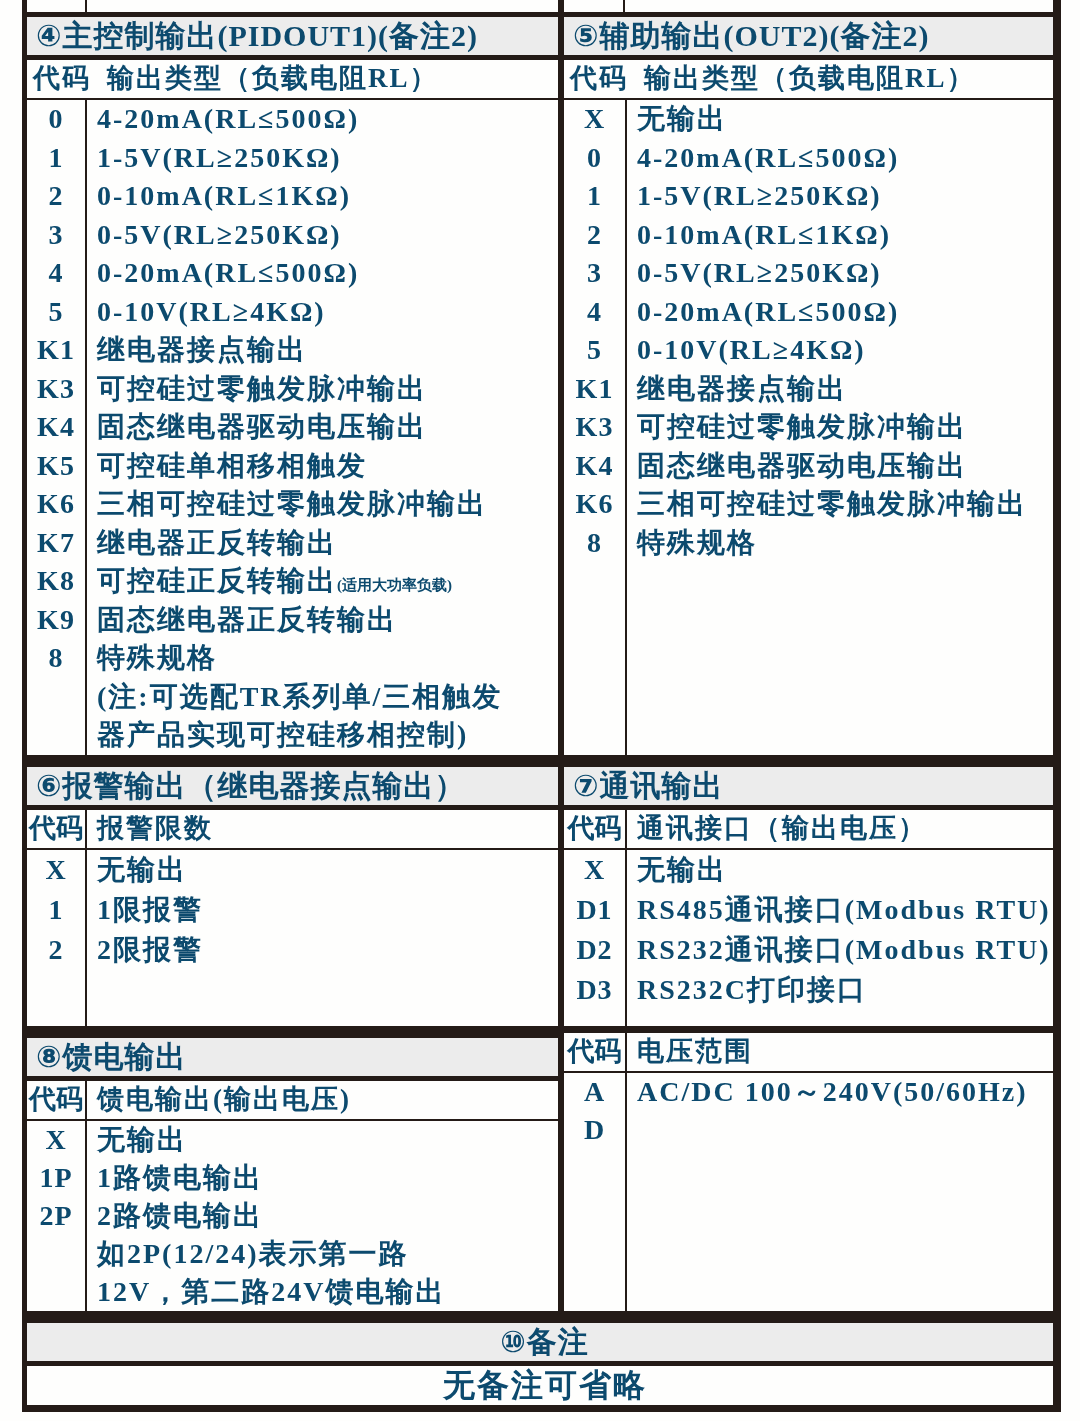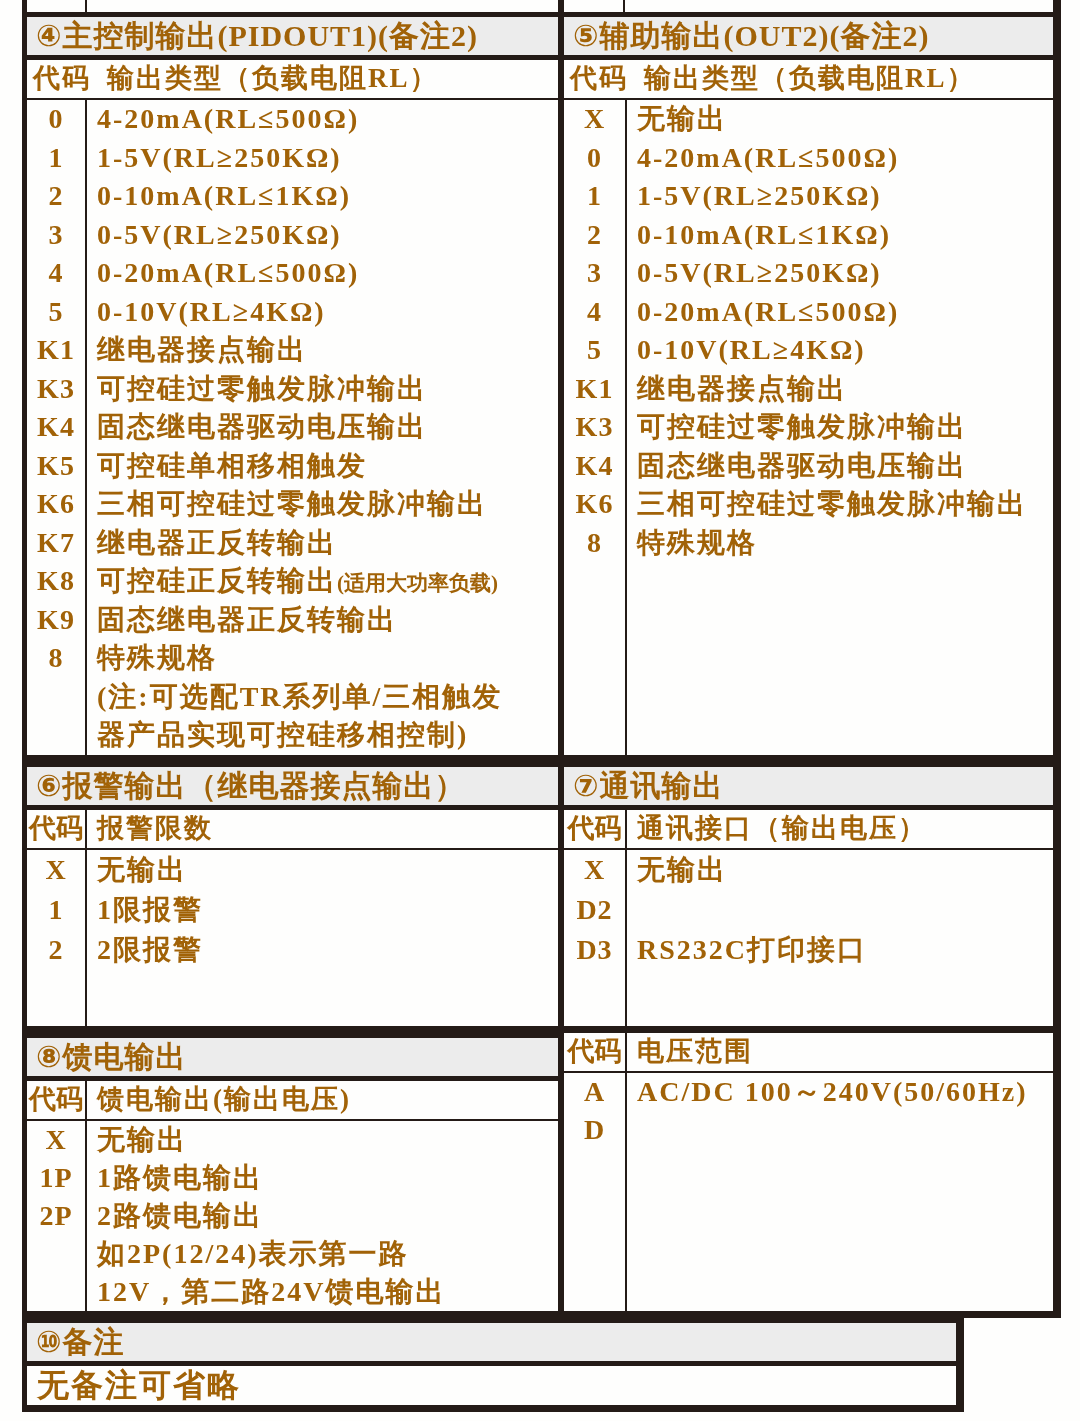--- a/index.html
+++ b/index.html
@@ -1,34 +1,34 @@
 <!DOCTYPE html>
 <html><head>
 <meta charset="utf-8">
 <style>
   html,body{margin:0;padding:0;background:#ffffff;}
   .page{
     position:relative;width:1080px;height:1421px;background:#fefefdff;
     font-family:"Liberation Serif","DejaVu Serif","DejaVu Sans",serif;
-    font-weight:bold;color:#a16207;overflow:hidden;
+    font-weight:bold;color:#0c4a6e;overflow:hidden;
   }
   .page *{box-sizing:border-box;}
   
   .stub{position:absolute;top:0;left:0;width:1080px;height:12px;}
   .stub .vl{position:absolute;top:0;height:12px;background:#241b17;}
   .vl.l-outer{left:22px;width:5px;}
   .vl.l-thin{left:85px;width:2px;}
   .vl.mid{left:558px;width:6px;}
   .vl.r-thin{left:623px;width:2px;}
   .vl.r-outer{left:1053px;width:8px;}
   
   .sec{position:absolute;border:0 solid #241b17;background:#fefefd;border-bottom-width:7px;}
   .sec.left{left:22px;width:542px;border-left-width:5px;border-right-width:6px;}
   .sec.right{left:558px;width:503px;border-left-width:6px;border-right-width:8px;}
-  .sec.full{left:22px;width:942px;border-left-width:5px;border-right-width:8px;}
+  .sec.full{left:22px;width:1039px;border-left-width:5px;border-right-width:8px;text-align:center;}
   .pos-r1{top:12px;height:750px;}
   .pos-r2{top:762px;height:271px;}
   .pos-r3{top:1033px;height:285px;}
   .pos-r4{top:1318px;height:94px;}
   
   .sec-title{
     height:48px;border-top:5px solid #241b17;border-bottom:5px solid #241b17;
     background:#ececec;line-height:38px;font-size:30px;letter-spacing:1px;
     padding-left:9px;white-space:nowrap;overflow:hidden;
   }
@@ -48,21 +48,21 @@
   .sec-body{position:relative;height:100%;}
   .sec-body .vdiv{position:absolute;top:0;bottom:0;left:58px;width:2px;background:#241b17;}
   .sec.right .sec-body .vdiv{left:61px;}
   .r{display:flex;align-items:center;font-size:28px;letter-spacing:2px;white-space:nowrap;overflow:visible;}
   .br1 .r{height:38.5px;}
   .br2 .r{height:40px;}
   .br3 .r{height:38px;}
   .r .c{flex:0 0 auto;width:58px;text-align:center;letter-spacing:1px;}
   .sec.right .r .c{width:61px;}
   .r .d{padding-left:12px;}
-  .small{font-size:21px;letter-spacing:0;}
+  .small{font-size:15px;letter-spacing:0;}
   .note-row{height:39px;line-height:38px;font-size:32px;letter-spacing:2px;padding-left:10px;white-space:nowrap;}
 </style>
 </head>
 <body>
 
 <div class="page">
 
   <div class="stub">
     <div class="vl l-outer"></div>
     <div class="vl l-thin"></div>
@@ -234,21 +234,26 @@
     <div class="sec-header">
       <span class="hdr-code">代码</span><span class="hdr-desc">通讯接口（输出电压）</span>
     </div>
     <div class="sec-body br2">
       <div class="vdiv"></div>
       <div class="r">
           <span class="c">X</span>
           <span class="d">无输出</span>
         </div>
       <div class="r">
+          <span class="c">D1</span>
+          <span class="d">RS485通讯接口(Modbus RTU)</span>
+        </div>
+      <div class="r">
           <span class="c">D2</span>
+          <span class="d">RS232通讯接口(Modbus RTU)</span>
         </div>
       <div class="r">
           <span class="c">D3</span>
           <span class="d">RS232C打印接口</span>
         </div>
     </div>
   </div>
 
   <div class="sec left pos-r3 divided">
     <div class="sec-title">⑧馈电输出</div>

